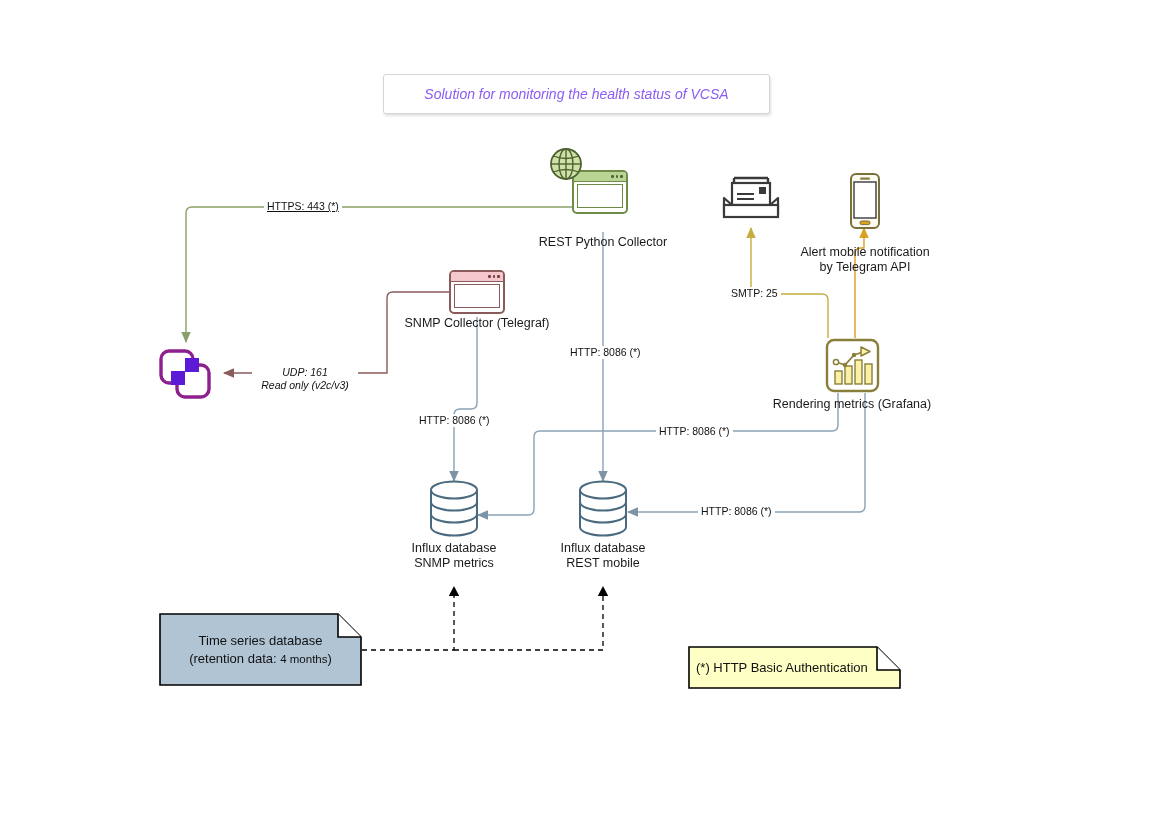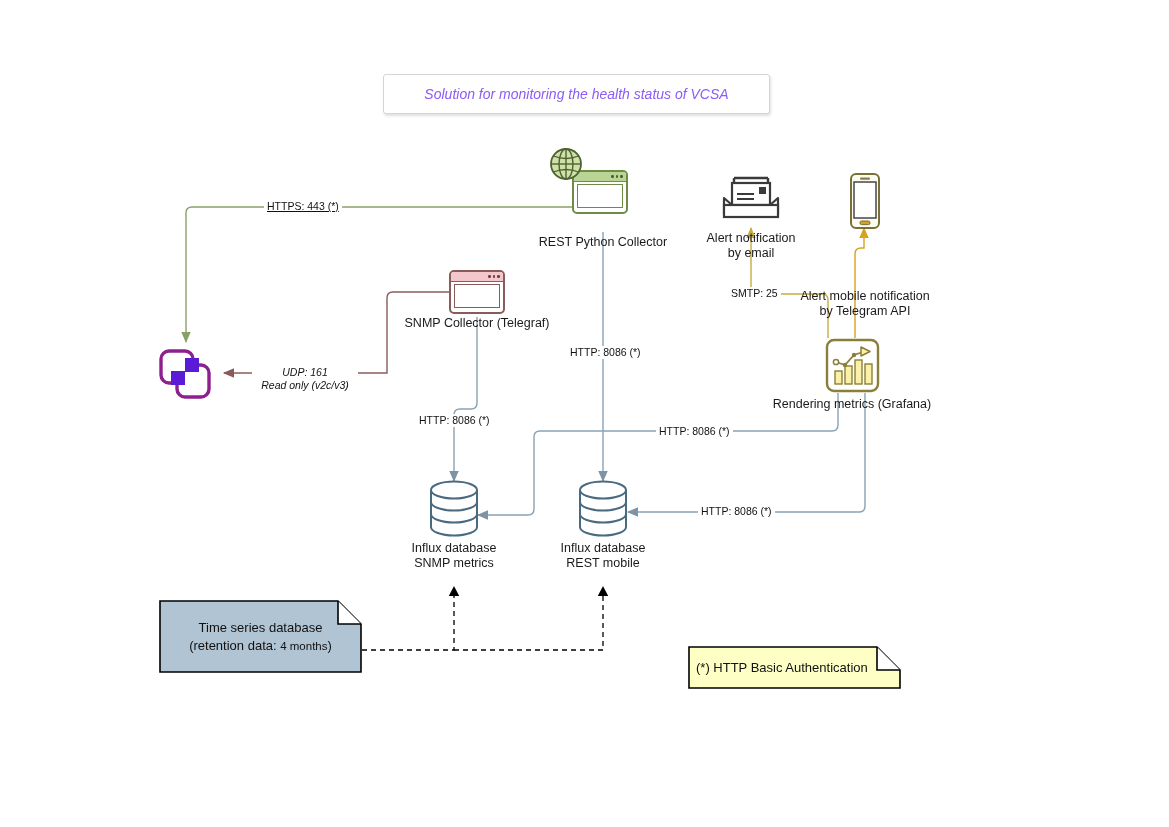--- a/index.html
+++ b/index.html
@@ -237,34 +237,30 @@
       <line x1="52" y1="4" x2="52" y2="9" stroke="#3a3a3a" stroke-width="2.4"></line>
       <rect x="16" y="9" width="38" height="22" fill="#ffffff" stroke="#3a3a3a" stroke-width="2.2"></rect>
       <line x1="21" y1="20" x2="38" y2="20" stroke="#3a3a3a" stroke-width="2"></line>
       <line x1="21" y1="25" x2="38" y2="25" stroke="#3a3a3a" stroke-width="2"></line>
       <rect x="43" y="13" width="7" height="7" fill="#3a3a3a"></rect>
       <path d="M8,24 L16,31 L16,40 L8,40 z" fill="#ffffff" stroke="#3a3a3a" stroke-width="2.2" stroke-linejoin="round"></path>
       <path d="M62,24 L54,31 L54,40 L62,40 z" fill="#ffffff" stroke="#3a3a3a" stroke-width="2.2" stroke-linejoin="round"></path>
       <rect x="8" y="31" width="54" height="12" fill="#ffffff" stroke="#3a3a3a" stroke-width="2.2"></rect>
     </svg>
   </div>
-  <div class="node-label" style="left:671px; top:231px; width:160px;">
-    <div>Alert notification</div>
-    <div>by email</div>
-  </div>
 
   <div class="node" style="left:845px; top:172px;">
     <svg width="40" height="58" viewBox="0 0 40 58">
       <rect x="6" y="2" width="28" height="54" rx="5" ry="5" fill="#fbfbf2" stroke="#7a6f3a" stroke-width="2"></rect>
       <rect x="9" y="10" width="22" height="36" fill="#ffffff" stroke="#3a3a3a" stroke-width="1.4"></rect>
       <rect x="15" y="5.5" width="10" height="2.2" rx="1" fill="#8a7f45"></rect>
       <rect x="15" y="49" width="10" height="3.6" rx="1.6" fill="#d8a21e" stroke="#7a6f3a" stroke-width="1"></rect>
     </svg>
   </div>
-  <div class="node-label" style="left:765px; top:245px; width:200px;margin-top:44px;">
+  <div class="node-label" style="left:765px; top:245px; width:200px;">
     <div>Alert mobile notification</div>
     <div>by Telegram API</div>
   </div>
 
   <div class="node" style="left:825px; top:338px;">
     <svg width="55" height="55" viewBox="0 0 55 55">
       <rect x="2" y="2" width="51" height="51" rx="7" ry="7" fill="#ffffff" stroke="#8a7f3a" stroke-width="2.4"></rect>
       <rect x="10" y="33" width="7" height="13" fill="#fbf0a8" stroke="#8a7f3a" stroke-width="1.4"></rect>
       <rect x="20" y="28" width="7" height="18" fill="#fbf0a8" stroke="#8a7f3a" stroke-width="1.4"></rect>
       <rect x="30" y="22" width="7" height="24" fill="#fbf0a8" stroke="#8a7f3a" stroke-width="1.4"></rect>
@@ -303,21 +299,21 @@
       <path d="M3,48 a23,8.5 0 0 0 46,0" fill="none" stroke="#4a6a80" stroke-width="2"></path>
       <path d="M3,23 a23,8.5 0 0 0 46,0" fill="none" stroke="#4a6a80" stroke-width="2"></path>
       <path d="M3,35 a23,8.5 0 0 0 46,0" fill="none" stroke="#4a6a80" stroke-width="2"></path>
     </svg>
   </div>
   <div class="node-label" style="left:528px; top:541px; width:150px;">
     <div>Influx database</div>
     <div>REST mobile</div>
   </div>
 
-  <div class="note note-left" style="left:159px; top:600px; width:203px; height:73px;">
+  <div class="note note-left" style="left:159px; top:613px; width:203px; height:73px;">
     <svg width="203" height="73" viewBox="0 0 203 73" style="position:absolute;left:0;top:0;">
       <path d="M1,1 L179,1 L202,24 L202,72 L1,72 z" fill="#b0c4d4" stroke="#000000" stroke-width="1.6"></path>
       <path d="M179,1 L179,24 L202,24" fill="#ffffff" stroke="#000000" stroke-width="1.6"></path>
     </svg>
     <div class="note-txt">
       <div>Time series database</div>
       <div>
         <span>(retention data: </span><span class="small">4 months</span><span>)</span>
       </div>
     </div>

